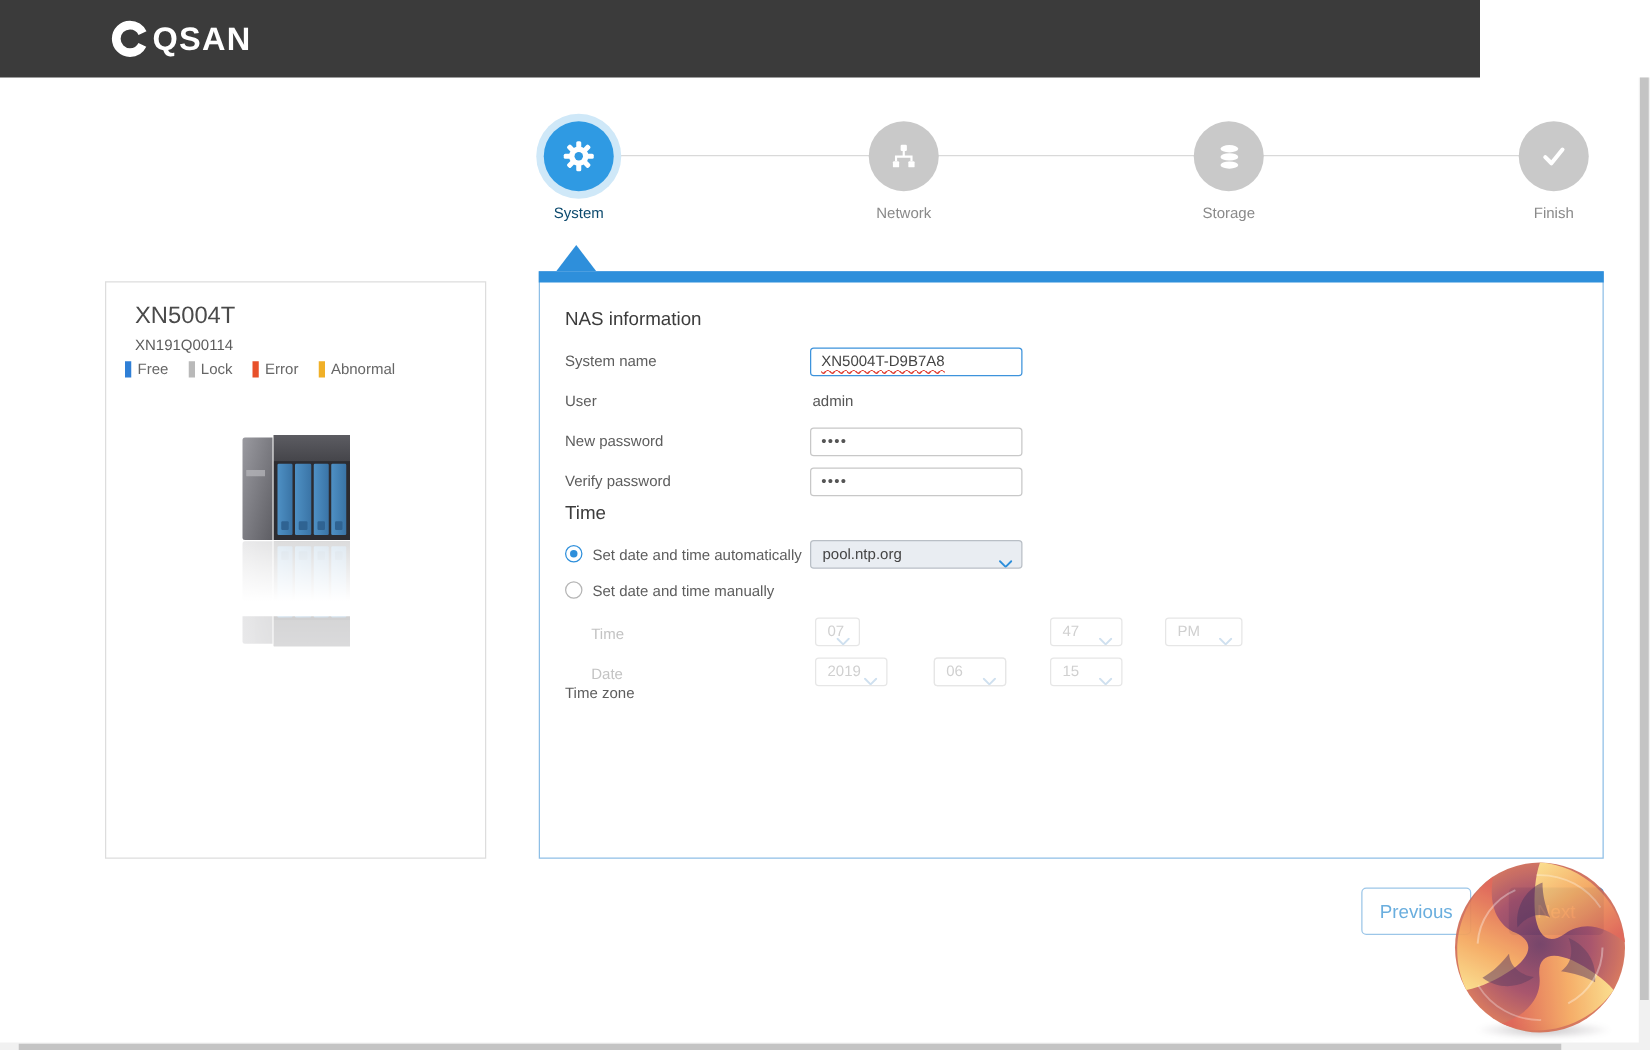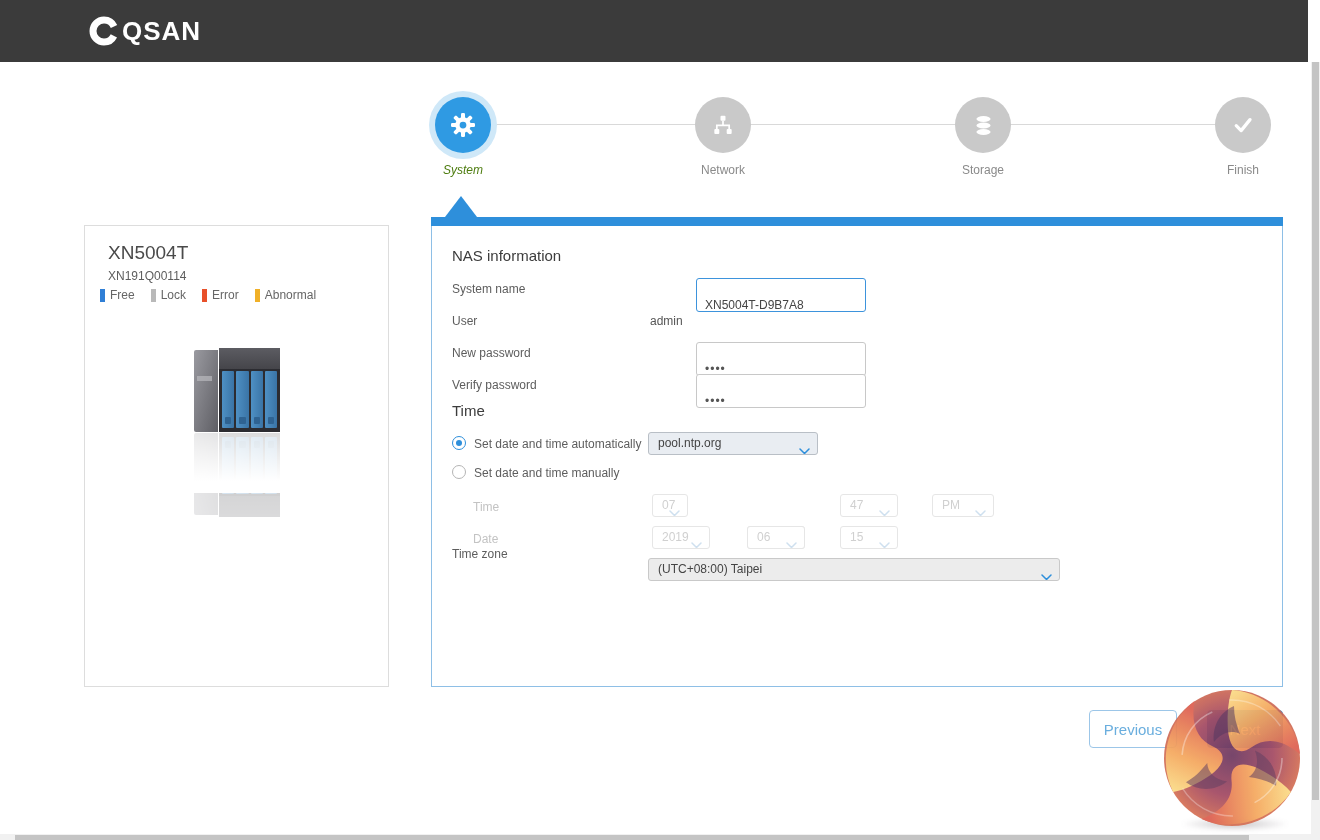--- a/index.html
+++ b/index.html
@@ -1,30 +1,30 @@
 <!DOCTYPE html>
 <html><head>
 <meta charset="utf-8">
 <style>
   * { box-sizing: border-box; margin: 0; padding: 0; }
   html, body { width: 1320px; height: 840px; overflow: hidden; background: #fff;
     font-family: "Liberation Sans", sans-serif; position: relative; }
 
   
-  .app-header { position: absolute; left: 0; top: 0; width: 1308px; height: 62px; background: #3b3b3b; }
+  .app-header { position: absolute; left: 0; top: 0; width: 1184px; height: 62px; background: #3b3b3b; }
   .brand { position: absolute; left: 88px; top: 15px; display: flex; align-items: center; }
   .brand-text { color: #fff; font-size: 26px; font-weight: bold; letter-spacing: 1px; line-height: 32px; }
 
   
   .step-line { position: absolute; left: 463px; top: 124px; width: 780px; height: 1px; background: #d9d9d9; z-index: 1; }
   .step-circle { position: absolute; top: 97px; width: 56px; height: 56px; border-radius: 50%;
     background: #c9c9c9; display: flex; align-items: center; justify-content: center; z-index: 2; }
   .step-circle.active { background: #2f9ae3; box-shadow: 0 0 0 6px #cfe8f8; }
   .step-label { position: absolute; top: 163px; width: 120px; text-align: center; font-size: 12px; color: #8a8a8a; z-index: 2; }
-  .step-label.active { color: #4d7c0f; font-style: italic; }
+  .step-label.active { color: #0c4a6e; }
 
   
   .device-panel { position: absolute; left: 84px; top: 225px; width: 305px; height: 462px;
     background: #fff; border: 1px solid #ddd; }
   .device-model { position: absolute; left: 23px; top: 16px; font-size: 19px; color: #4a4a4a; }
   .device-serial { position: absolute; left: 23px; top: 43px; font-size: 12px; color: #5d5d5d; }
   .legend { position: absolute; left: 15px; top: 62px; display: flex; align-items: center; column-gap: 16px; }
   .legend-item { display: flex; align-items: center; }
   .legend-swatch { width: 5px; height: 13px; margin-right: 5px; }
   .legend-label { font-size: 12px; color: #666; }
@@ -55,21 +55,21 @@
     background: #fff; border: 1px solid #8ebfe6; }
   .panel-topbar { position: absolute; left: 0; top: 21px; right: 0; height: 9px; background: #2e8fdb; }
 
   .section-title { position: absolute; left: 21px; font-size: 15px; color: #3c3c3c; }
   .f-label { position: absolute; font-size: 12px; color: #5d5d5d; line-height: 16px; }
   .f-label.disabled { color: #c3c3c3; }
   .f-value { position: absolute; font-size: 12px; color: #555; line-height: 16px; }
 
   .text-input { position: absolute; width: 170px; height: 23px; background: #fff;
     border: 1px solid #c8c8c8; border-radius: 3px; font-size: 12px; color: #444;
-    line-height: 21px; padding: 16px 8px; overflow: hidden; white-space: nowrap; margin-left: 48px; }
+    line-height: 21px; padding: 0 8px; overflow: hidden; white-space: nowrap; }
   .text-input.focused { border-color: #3d93dc; }
   .misspelled { text-decoration-line: underline; text-decoration-style: wavy;
     text-decoration-color: #e03c31; text-decoration-thickness: 1px; text-underline-offset: 2px; }
   .pwd { letter-spacing: 1px; font-size: 12px; color: #555; }
 
   .select { position: absolute; height: 23px; border: 1px solid #b9bfc6; border-radius: 3px;
     background: #e9edf2; font-size: 12px; color: #444; line-height: 21px; padding: 0 22px 0 9px;
     overflow: hidden; white-space: nowrap; }
   .select .chev { position: absolute; right: 7px; top: 8px; color: #2e8fdb; }
   .select.gray { background: #ececec; border-color: #c9c9c9; }
@@ -308,28 +308,20 @@
   <div class="select disabled" style="left:409px; top:330px; width:58px;">
     <span>15</span>
     <span class="chev">
       <svg width="11" height="7" viewBox="0 0 11 7">
           <path d="M1 1l4.5 4.5L10 1" stroke="currentColor" stroke-width="1.5" fill="none" stroke-linecap="round"></path>
         </svg>
     </span>
   </div>
 
   <div class="f-label" style="left:21px; top:350px;">Time zone</div>
-  <div class="select gray" style="left:217px; top:362px; width:412px;">
-    <span>(UTC+08:00) Taipei</span>
-    <span class="chev">
-      <svg width="11" height="7" viewBox="0 0 11 7">
-          <path d="M1 1l4.5 4.5L10 1" stroke="currentColor" stroke-width="1.5" fill="none" stroke-linecap="round"></path>
-        </svg>
-    </span>
-  </div>
 </div>
 
 <div class="btn btn-previous">Previous</div>
 <div class="btn btn-next">Next</div>
 
 <div class="watermark-shadow"></div>
 <div class="watermark">
   <svg width="144" height="144" viewBox="0 0 144 144">
     <defs>
       <radialGradient id="core" cx="50%" cy="48%" r="60%">

